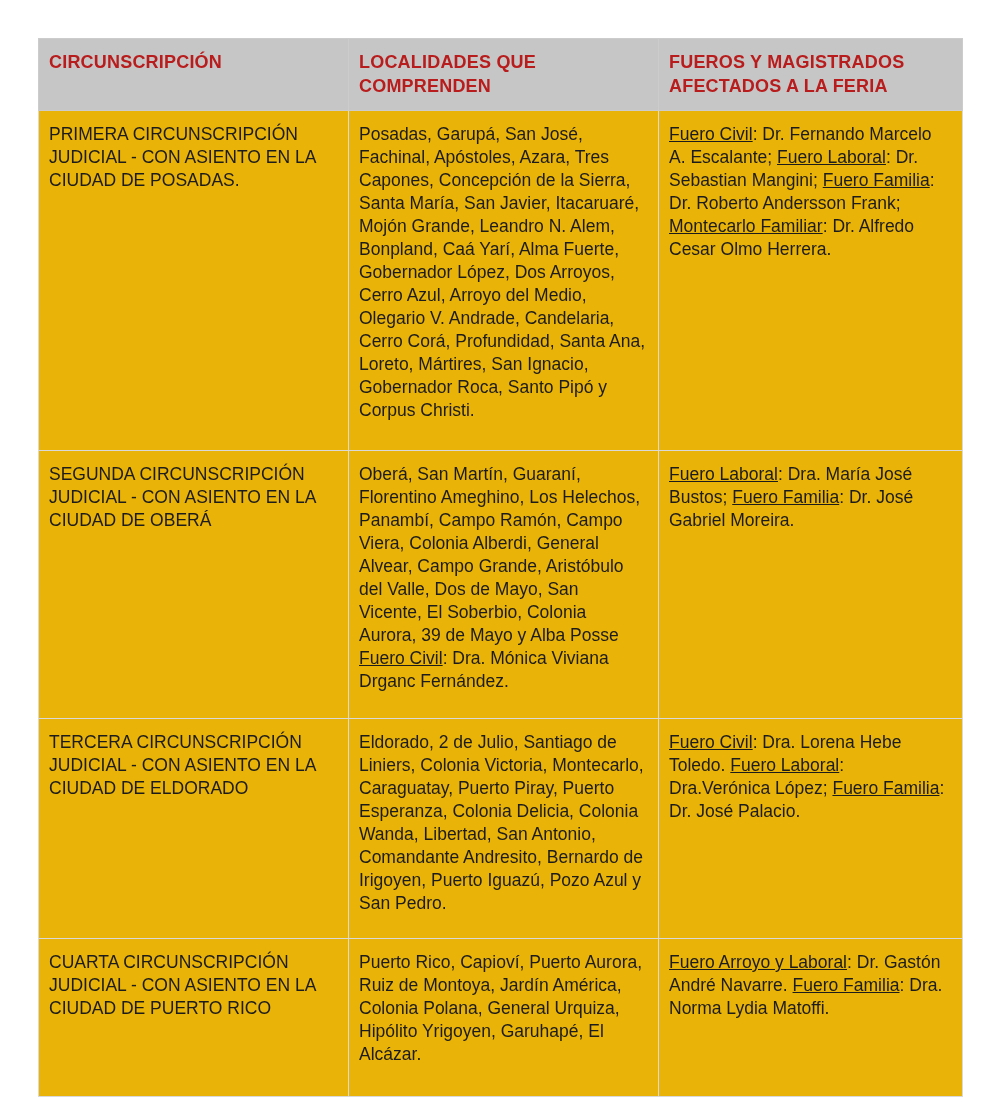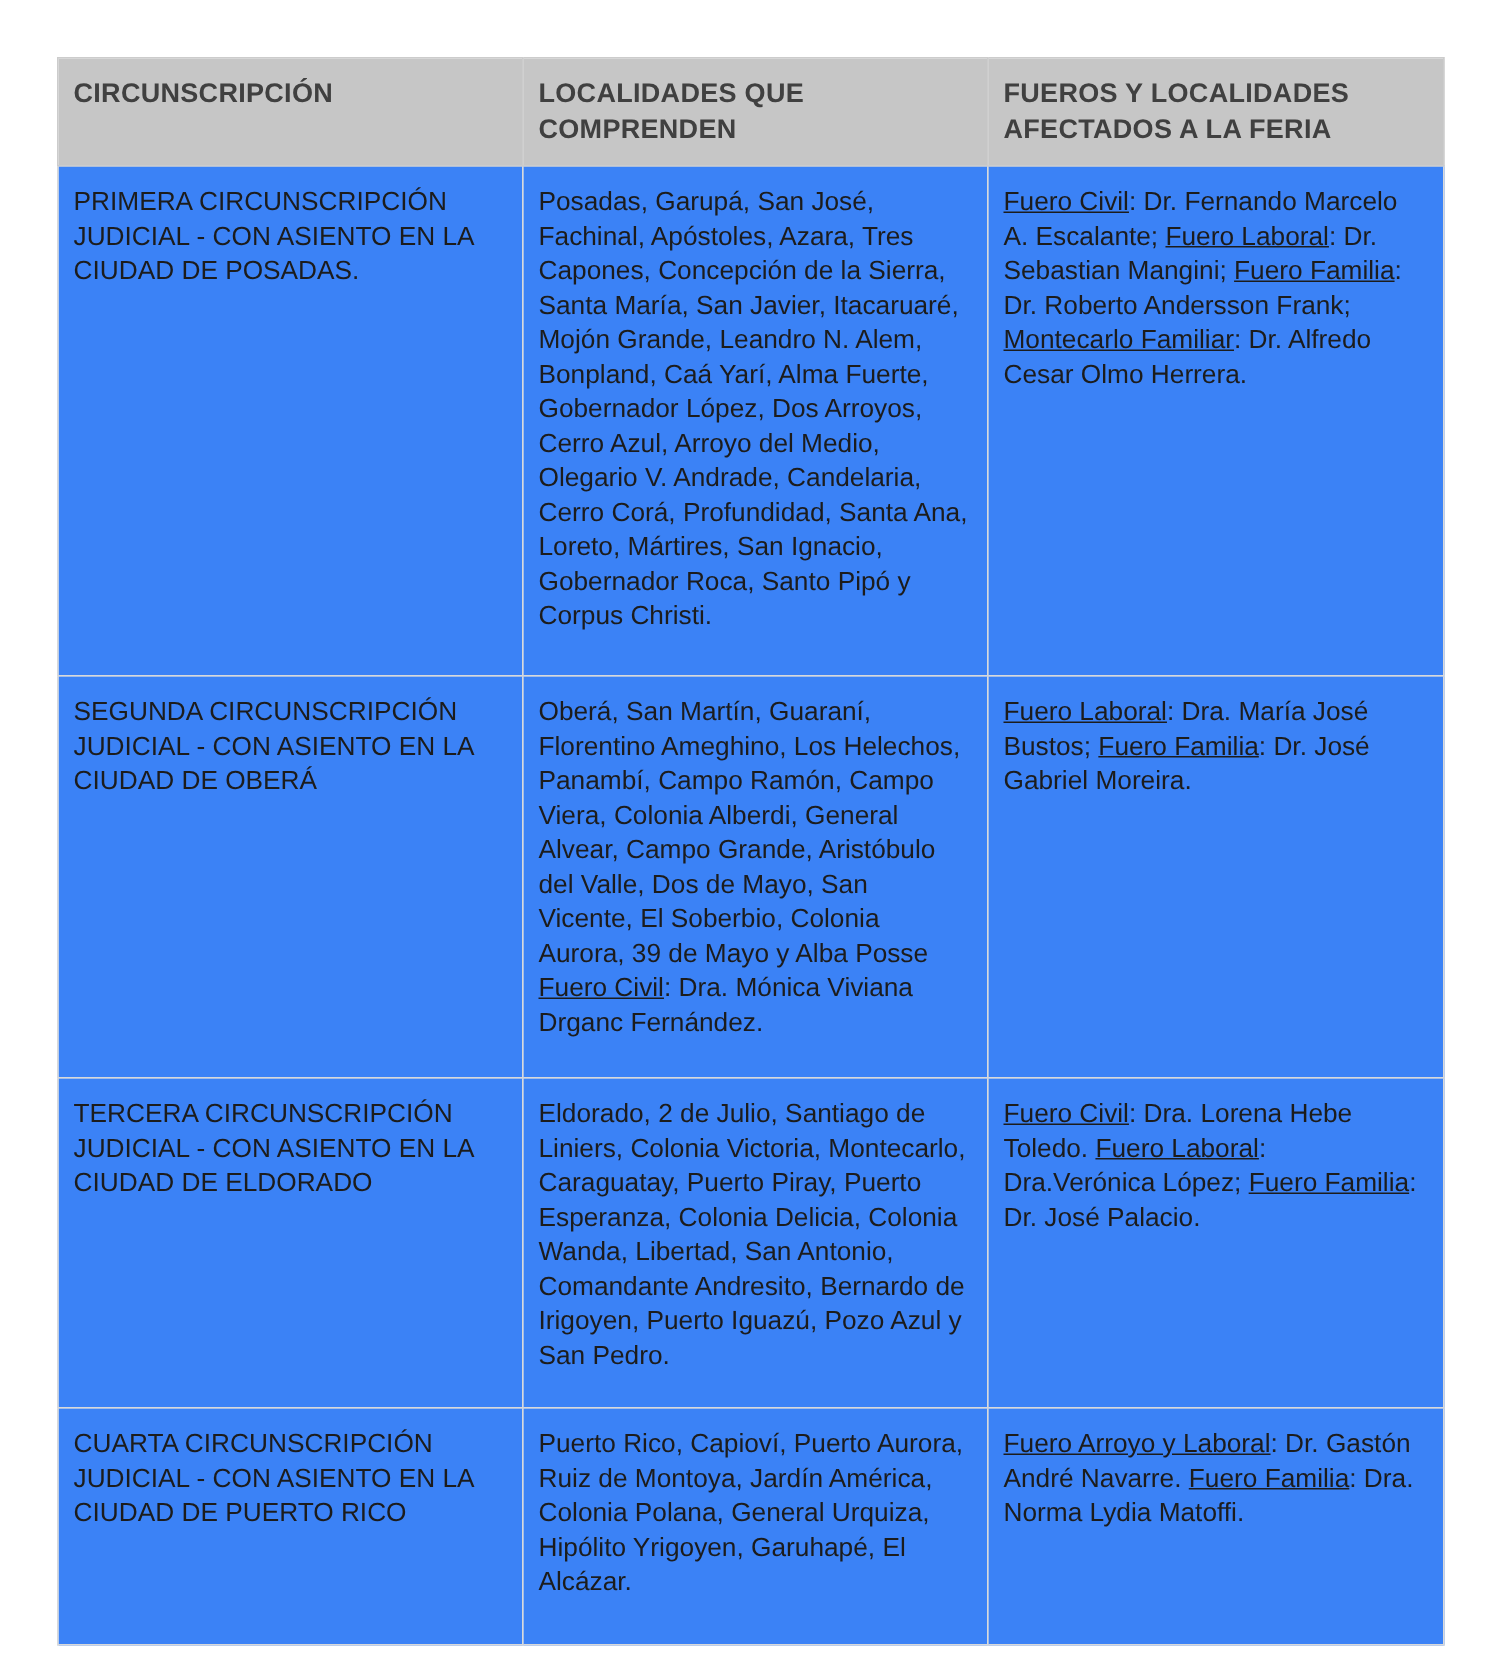--- a/index.html
+++ b/index.html
@@ -17,32 +17,32 @@
   table.feria-table {
     border-collapse: collapse;
     table-layout: fixed;
     width: 100%;
   }
   col.c1 { width: 310px; }
   col.c2 { width: 310px; }
   col.c3 { width: 304px; }
   .feria-table th {
     background: #c6c6c6;
-    color: #404040;
+    color: #b91c1c;
     font-weight: bold;
     font-size: 18px;
     line-height: 24px;
     text-align: left;
     vertical-align: top;
     padding: 11px 14px 12px 10px;
     border: 1px solid #cccccc;
     letter-spacing: 0.2px;
   }
   .feria-table td {
-    background: #3b82f6;
+    background: #eab308;
     color: #1c1c1c;
     font-size: 17.5px;
     line-height: 23px;
     vertical-align: top;
     padding: 12px 12px 12px 10px;
     border: 1px solid #d9d9d9;
   }
   tbody tr:nth-child(1) { height: 340px; }
   tbody tr:nth-child(2) { height: 268px; }
   tbody tr:nth-child(3) { height: 220px; }
@@ -56,21 +56,21 @@
   <table class="feria-table">
     <colgroup>
       <col class="c1">
         <col class="c2">
         <col class="c3">
     </colgroup>
     <thead>
       <tr>
         <th>CIRCUNSCRIPCIÓN</th>
         <th>LOCALIDADES QUE COMPRENDEN</th>
-        <th>FUEROS Y LOCALIDADES AFECTADOS A LA FERIA</th>
+        <th>FUEROS Y MAGISTRADOS AFECTADOS A LA FERIA</th>
       </tr>
     </thead>
     <tbody>
       <tr>
         <td>PRIMERA CIRCUNSCRIPCIÓN JUDICIAL - CON ASIENTO EN LA CIUDAD DE POSADAS.</td>
         <td><span>Posadas, Garupá, San José, Fachinal, Apóstoles, Azara, Tres Capones, Concepción de la Sierra, Santa María, San Javier, Itacaruaré, Mojón Grande, Leandro N. Alem, Bonpland, Caá Yarí, Alma Fuerte, Gobernador López, Dos Arroyos, Cerro Azul, Arroyo del Medio, Olegario V. Andrade, Candelaria, Cerro Corá, Profundidad, Santa Ana, Loreto, Mártires, San Ignacio, Gobernador Roca, Santo Pipó y Corpus Christi.</span></td>
         <td><span class="u">Fuero Civil</span><span>: Dr. Fernando Marcelo A. Escalante; </span><span class="u">Fuero Laboral</span><span>: Dr. Sebastian Mangini; </span><span class="u">Fuero Familia</span><span>: Dr. Roberto Andersson Frank; </span><span class="u">Montecarlo Familiar</span><span>: Dr. Alfredo Cesar Olmo Herrera.</span></td>
       </tr>
       <tr>
         <td>SEGUNDA CIRCUNSCRIPCIÓN JUDICIAL - CON ASIENTO EN LA CIUDAD DE OBERÁ</td>

